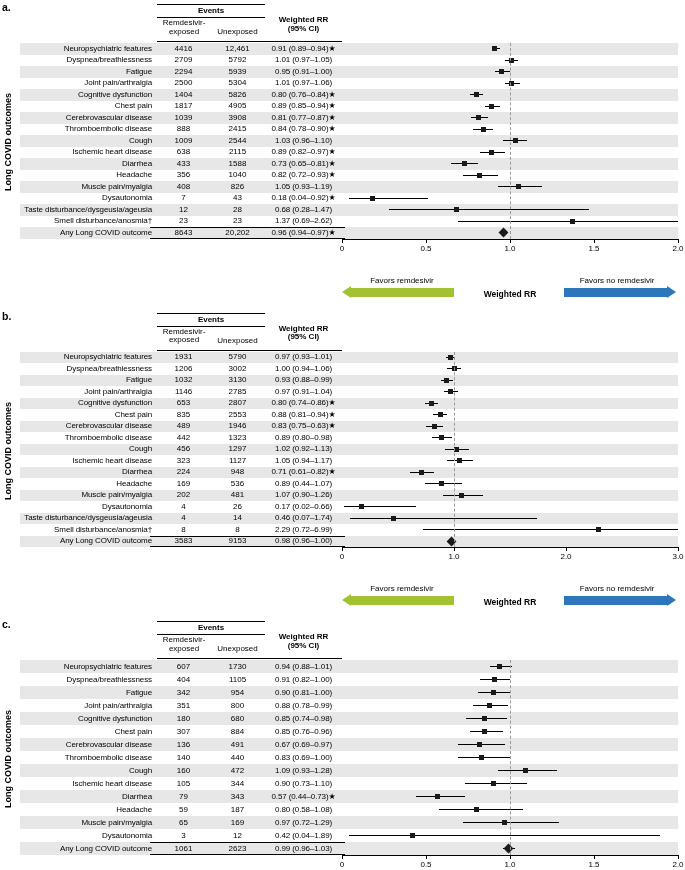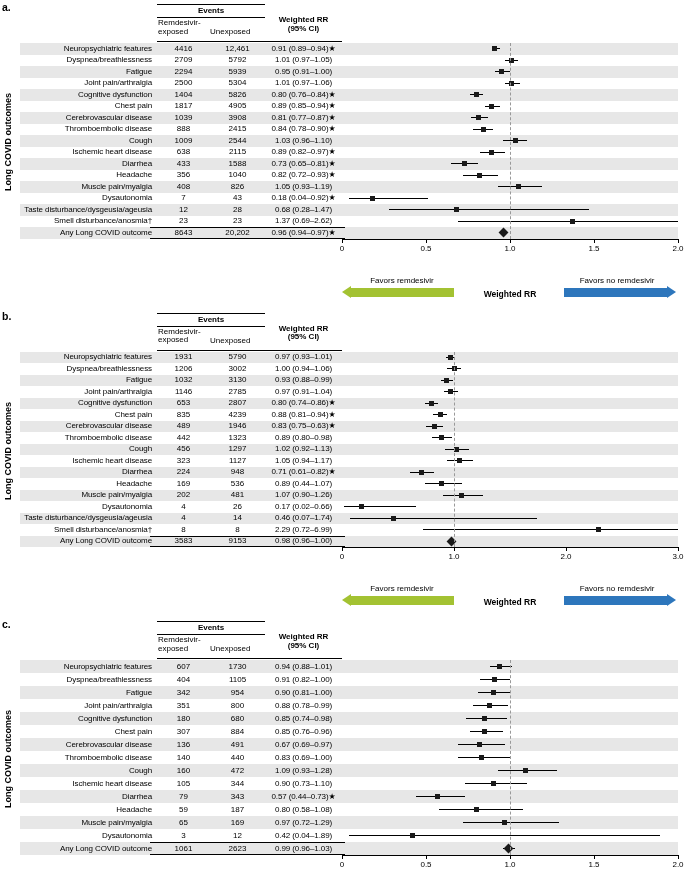--- a/index.html
+++ b/index.html
@@ -24,21 +24,21 @@
   }
   .panel-body { margin-left:20px; width:658px; position:relative; }
 
   
   .thead { position:relative; height:40px; }
   .rule { position:absolute; border-top:1px solid #000; height:0; }
   .r-ev-top  { left:137px; width:108px; top:1px; }
   .ev-label  { position:absolute; left:137px; width:108px; top:3px;
                text-align:center; font-weight:bold; font-size:8px; }
   .r-ev-bot  { left:137px; width:108px; top:14px; }
-  .sub { position:absolute; font-size:8px; text-align:left; line-height:1.12; }
+  .sub { position:absolute; font-size:8px; text-align:center; line-height:1.12; }
   .sub .l { display:block; }
   .sub-exp   { left:138px; width:52px; top:16px; }
   .sub-unexp { left:190px; width:55px; top:25px; }
   .rr-head   { position:absolute; left:245px; width:77px; top:13px;
                text-align:center; font-weight:bold; font-size:8px; line-height:1.12; }
   .rr-head .l { display:block; }
   .r-sub-bot { left:137px; width:185px; top:38px; }
 
   
   .rows { position:relative; }
@@ -327,21 +327,21 @@
             <div class="c lab">Cognitive dysfunction</div>
             <div class="c exp">653</div>
             <div class="c unexp">2807</div>
             <div class="c rr">0.80 (0.74–0.86)★</div>
             <div class="ci" style="left: 404.88px; width: 13.44px;"></div>
             <div class="sq" style="left: 411.6px;"></div>
           </div>
           <div class="frow" style="height: 11.5px;">
             <div class="c lab">Chest pain</div>
             <div class="c exp">835</div>
-            <div class="c unexp">4239</div>
+            <div class="c unexp">2553</div>
             <div class="c rr">0.88 (0.81–0.94)★</div>
             <div class="ci" style="left: 412.72px; width: 14.56px;"></div>
             <div class="sq" style="left: 420.56px;"></div>
           </div>
           <div class="frow band" style="height: 11.5px;">
             <div class="c lab">Cerebrovascular disease</div>
             <div class="c exp">489</div>
             <div class="c unexp">1946</div>
             <div class="c rr">0.83 (0.75–0.63)★</div>
             <div class="ci" style="left: 406px; width: 16.8px;"></div>

